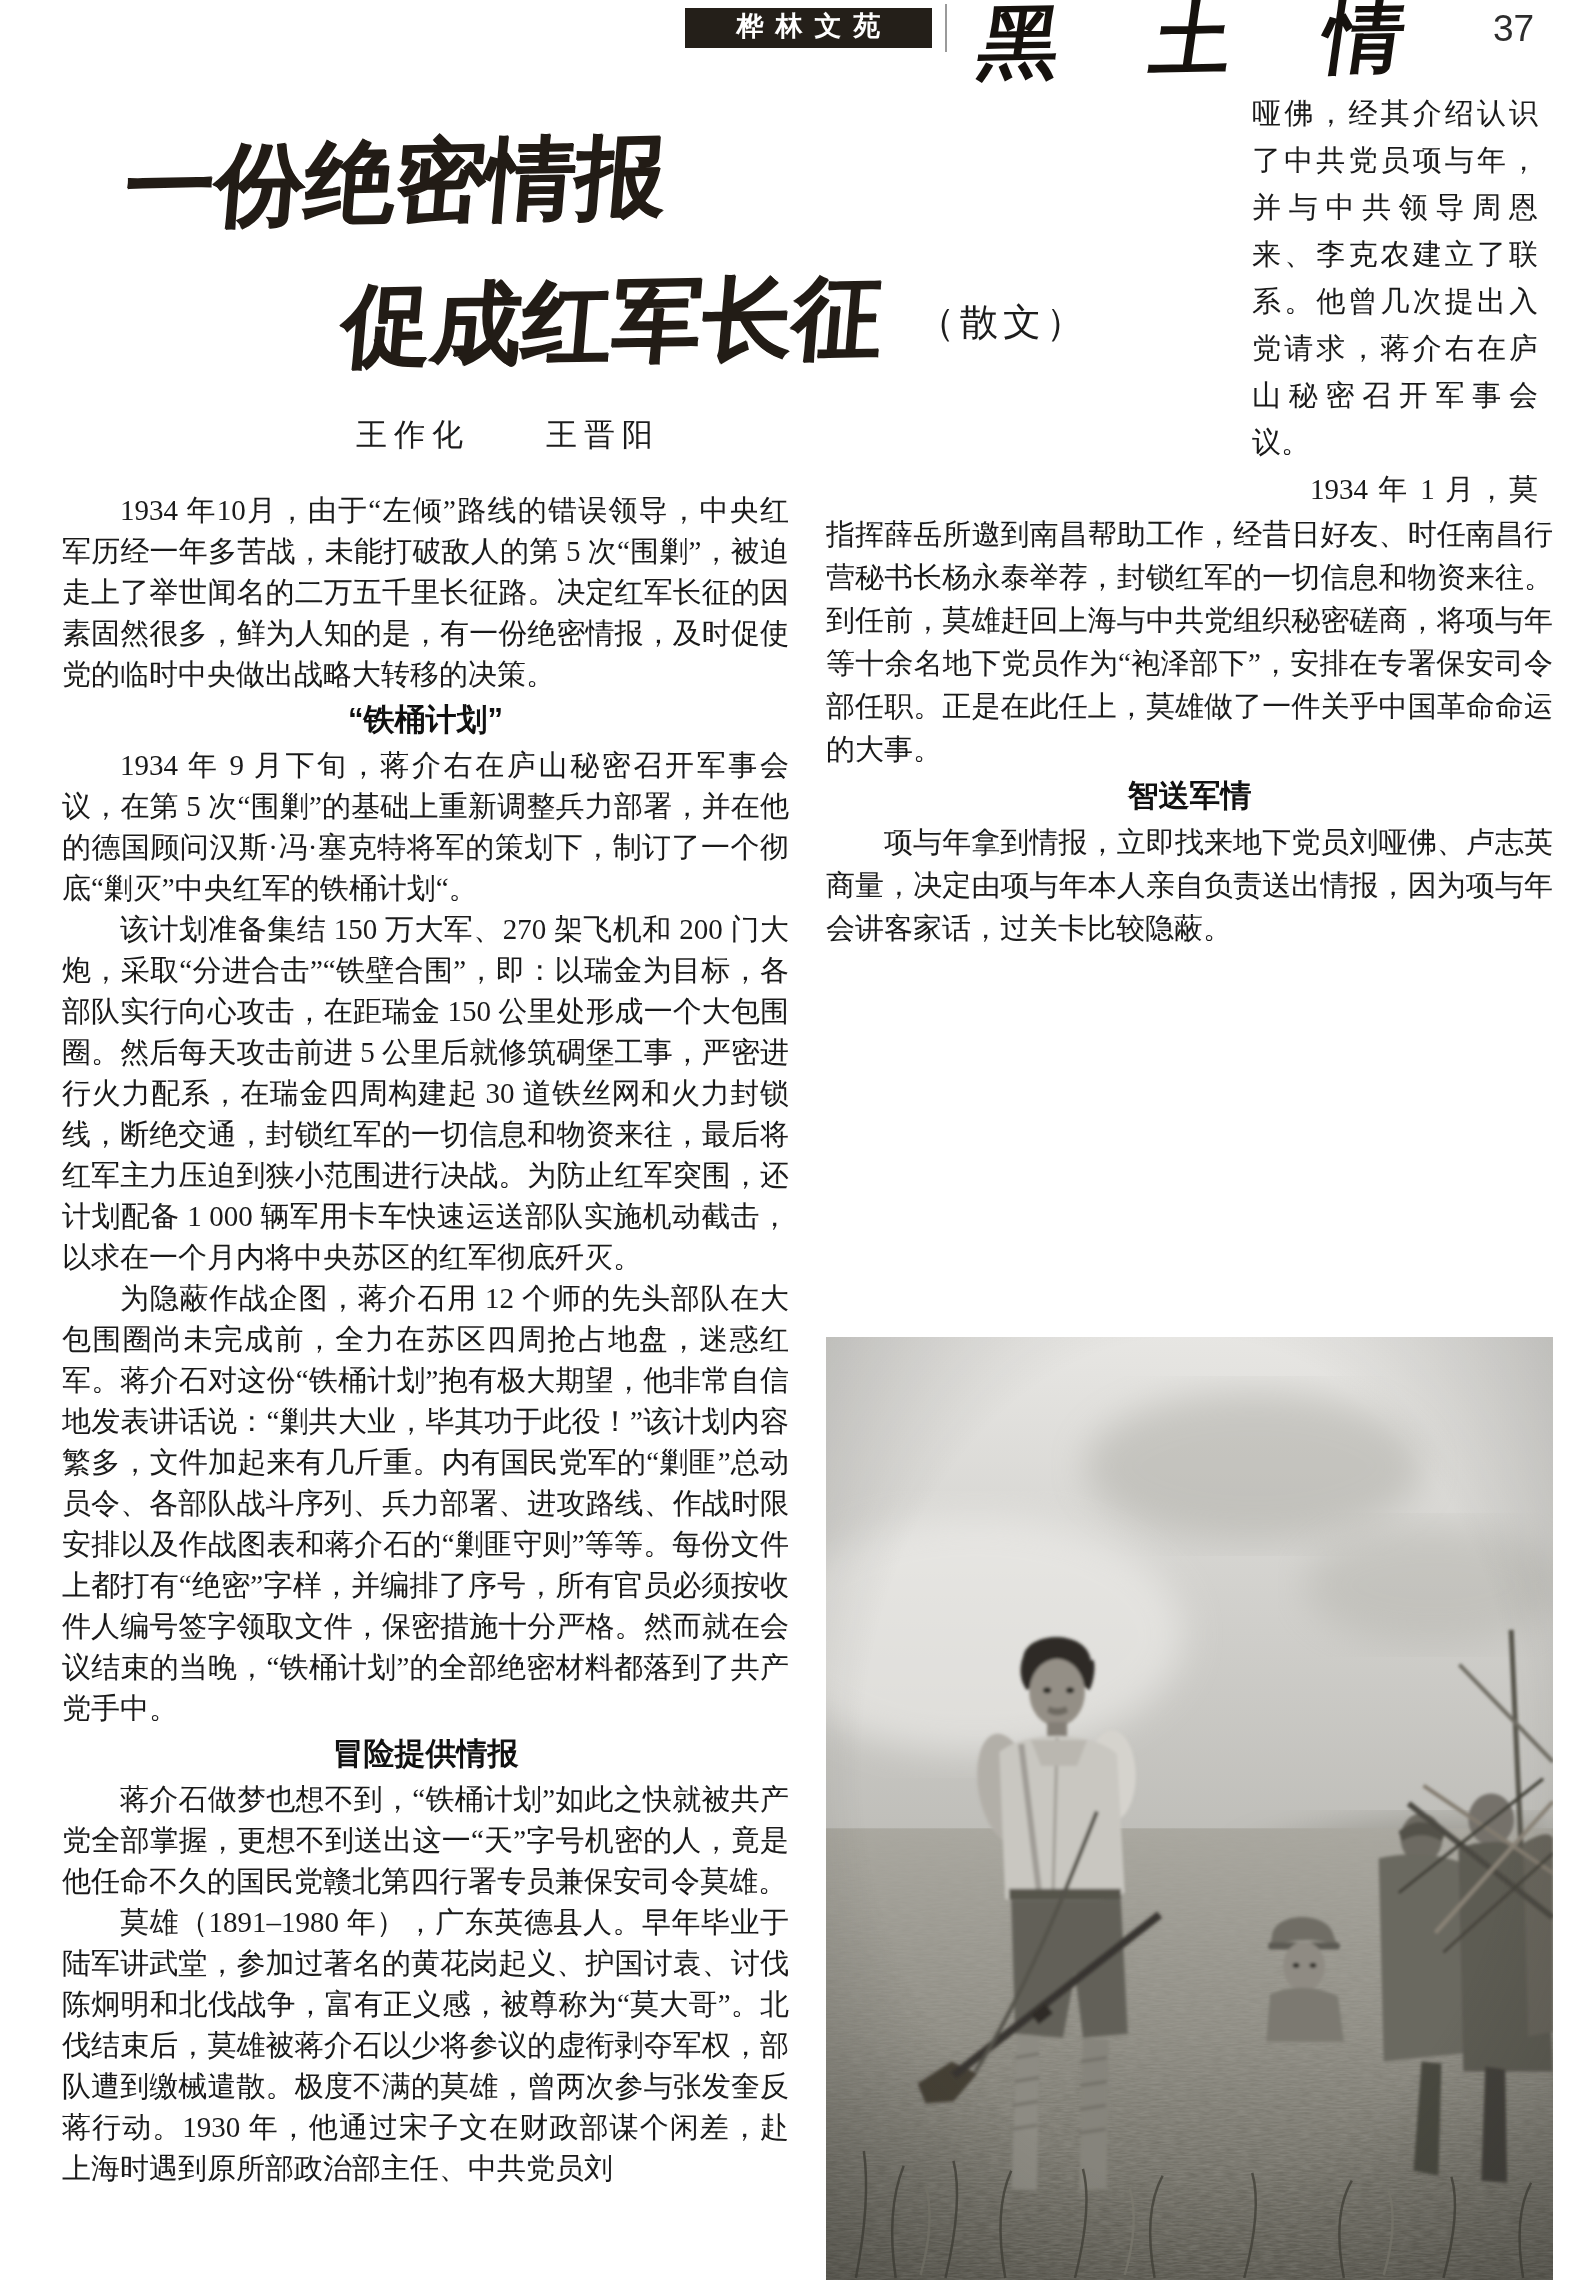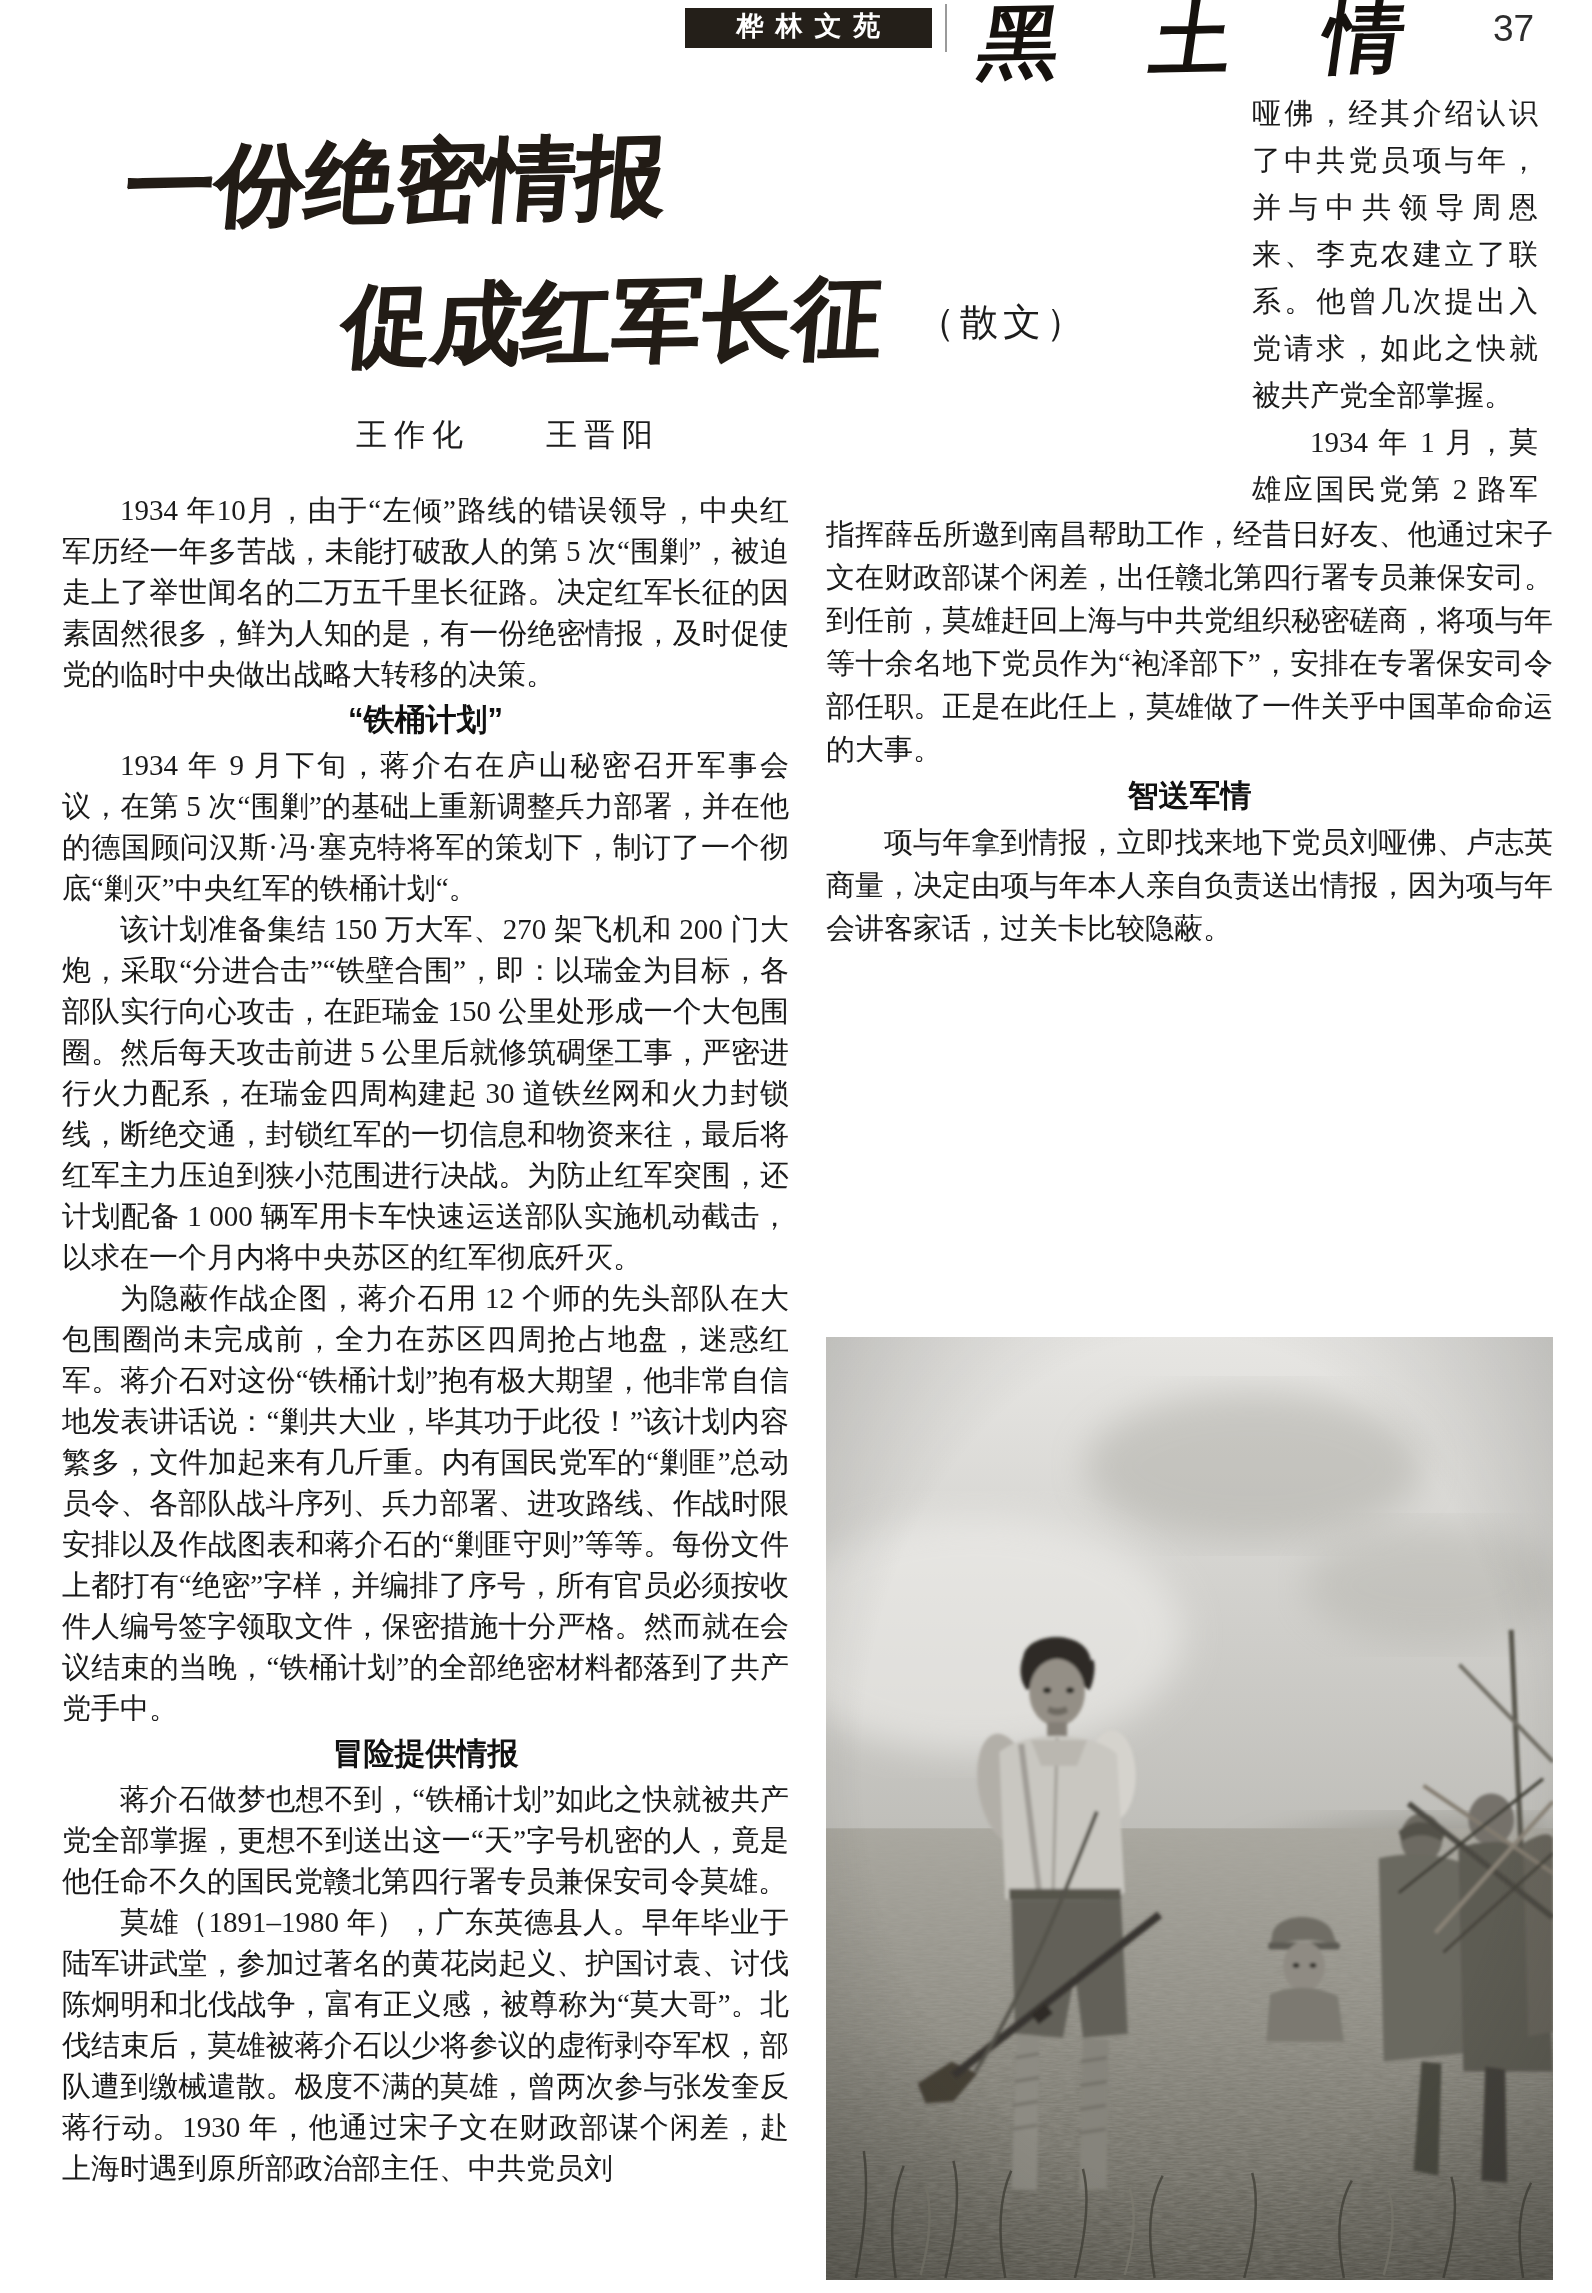--- a/index.html
+++ b/index.html
@@ -88,26 +88,26 @@
     <h3>“铁桶计划”</h3>
     <p class="indent">1934 年 9 月下旬，蒋介右在庐山秘密召开军事会议，在第 5 次“围剿”的基础上重新调整兵力部署，并在他的德国顾问汉斯·冯·塞克特将军的策划下，制订了一个彻底“剿灭”中央红军的铁桶计划“。</p>
     <p class="indent">该计划准备集结 150 万大军、270 架飞机和 200 门大炮，采取“分进合击”“铁壁合围”，即：以瑞金为目标，各部队实行向心攻击，在距瑞金 150 公里处形成一个大包围圈。然后每天攻击前进 5 公里后就修筑碉堡工事，严密进行火力配系，在瑞金四周构建起 30 道铁丝网和火力封锁线，断绝交通，封锁红军的一切信息和物资来往，最后将红军主力压迫到狭小范围进行决战。为防止红军突围，还计划配备 1 000 辆军用卡车快速运送部队实施机动截击，以求在一个月内将中央苏区的红军彻底歼灭。</p>
     <p class="indent">为隐蔽作战企图，蒋介石用 12 个师的先头部队在大包围圈尚未完成前，全力在苏区四周抢占地盘，迷惑红军。蒋介石对这份“铁桶计划”抱有极大期望，他非常自信地发表讲话说：“剿共大业，毕其功于此役！”该计划内容繁多，文件加起来有几斤重。内有国民党军的“剿匪”总动员令、各部队战斗序列、兵力部署、进攻路线、作战时限安排以及作战图表和蒋介石的“剿匪守则”等等。每份文件上都打有“绝密”字样，并编排了序号，所有官员必须按收件人编号签字领取文件，保密措施十分严格。然而就在会议结束的当晚，“铁桶计划”的全部绝密材料都落到了共产党手中。</p>
     <h3>冒险提供情报</h3>
     <p class="indent">蒋介石做梦也想不到，“铁桶计划”如此之快就被共产党全部掌握，更想不到送出这一“天”字号机密的人，竟是他任命不久的国民党赣北第四行署专员兼保安司令莫雄。</p>
     <p class="indent">莫雄（1891–1980 年），广东英德县人。早年毕业于陆军讲武堂，参加过著名的黄花岗起义、护国讨袁、讨伐陈炯明和北伐战争，富有正义感，被尊称为“莫大哥”。北伐结束后，莫雄被蒋介石以少将参议的虚衔剥夺军权，部队遭到缴械遣散。极度不满的莫雄，曾两次参与张发奎反蒋行动。1930 年，他通过宋子文在财政部谋个闲差，赴上海时遇到原所部政治部主任、中共党员刘</p>
   </div>
 
   <div class="col col-right-narrow">
-    <p>哑佛，经其介绍认识了中共党员项与年，并与中共领导周恩来、李克农建立了联系。他曾几次提出入党请求，如此之快就被共产党全部掌握。</p>
+    <p>哑佛，经其介绍认识了中共党员项与年，并与中共领导周恩来、李克农建立了联系。他曾几次提出入党请求，蒋介右在庐山秘密召开军事会议。</p>
     <p class="indent">1934 年 1 月，莫雄应国民党第 2 路军总</p>
   </div>
 
   <div class="col col-right-wide">
-    <p>指挥薛岳所邀到南昌帮助工作，经昔日好友、他通过宋子文在财政部谋个闲差，出任赣北第四行署专员兼保安司。到任前，莫雄赶回上海与中共党组织秘密磋商，将项与年等十余名地下党员作为“袍泽部下”，安排在专署保安司令部任职。正是在此任上，莫雄做了一件关乎中国革命命运的大事。</p>
+    <p>指挥薛岳所邀到南昌帮助工作，经昔日好友、时任南昌行营秘书长杨永泰举荐，封锁红军的一切信息和物资来往。到任前，莫雄赶回上海与中共党组织秘密磋商，将项与年等十余名地下党员作为“袍泽部下”，安排在专署保安司令部任职。正是在此任上，莫雄做了一件关乎中国革命命运的大事。</p>
     <h3>智送军情</h3>
     <p class="indent">项与年拿到情报，立即找来地下党员刘哑佛、卢志英商量，决定由项与年本人亲自负责送出情报，因为项与年会讲客家话，过关卡比较隐蔽。</p>
   </div>
 
   <div class="photo" role="img">
     <svg viewBox="0 0 730 950" preserveAspectRatio="none">
       <defs>
         <linearGradient id="sky" x1="0" y1="0" x2="0" y2="1">
           <stop offset="0%" stop-color="#e7e6e3"></stop>
           <stop offset="55%" stop-color="#cfceca"></stop>

